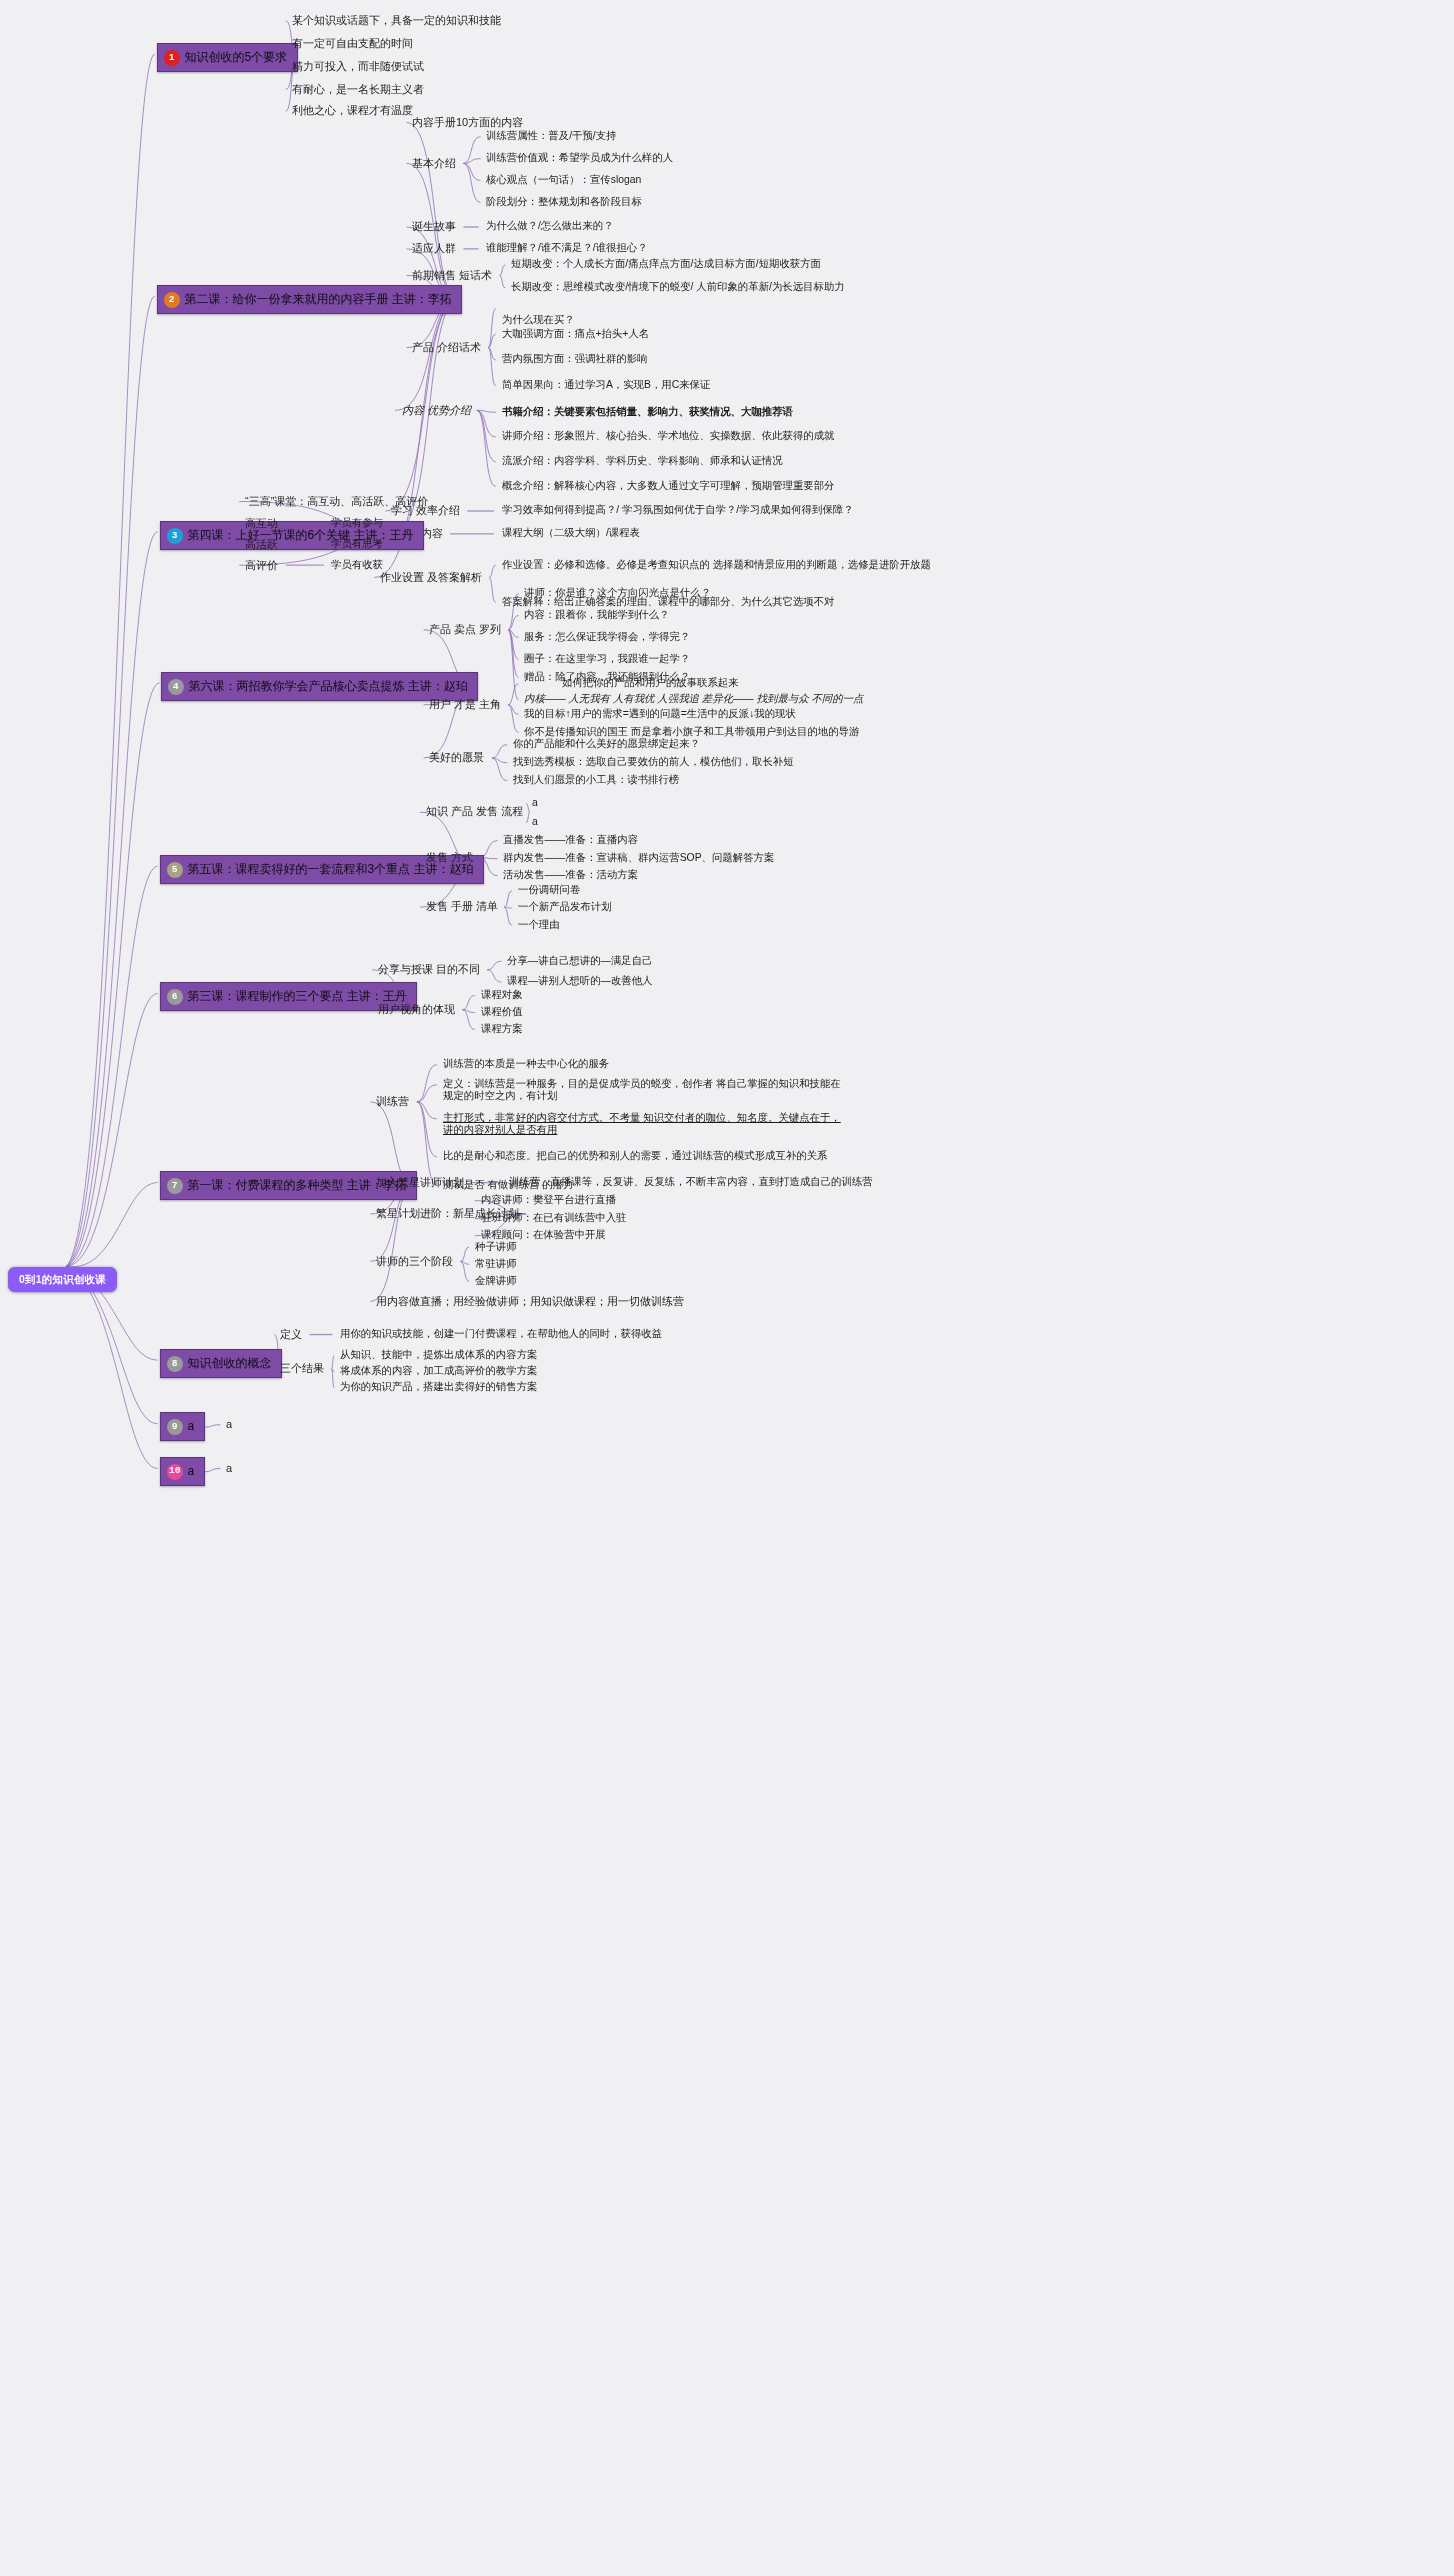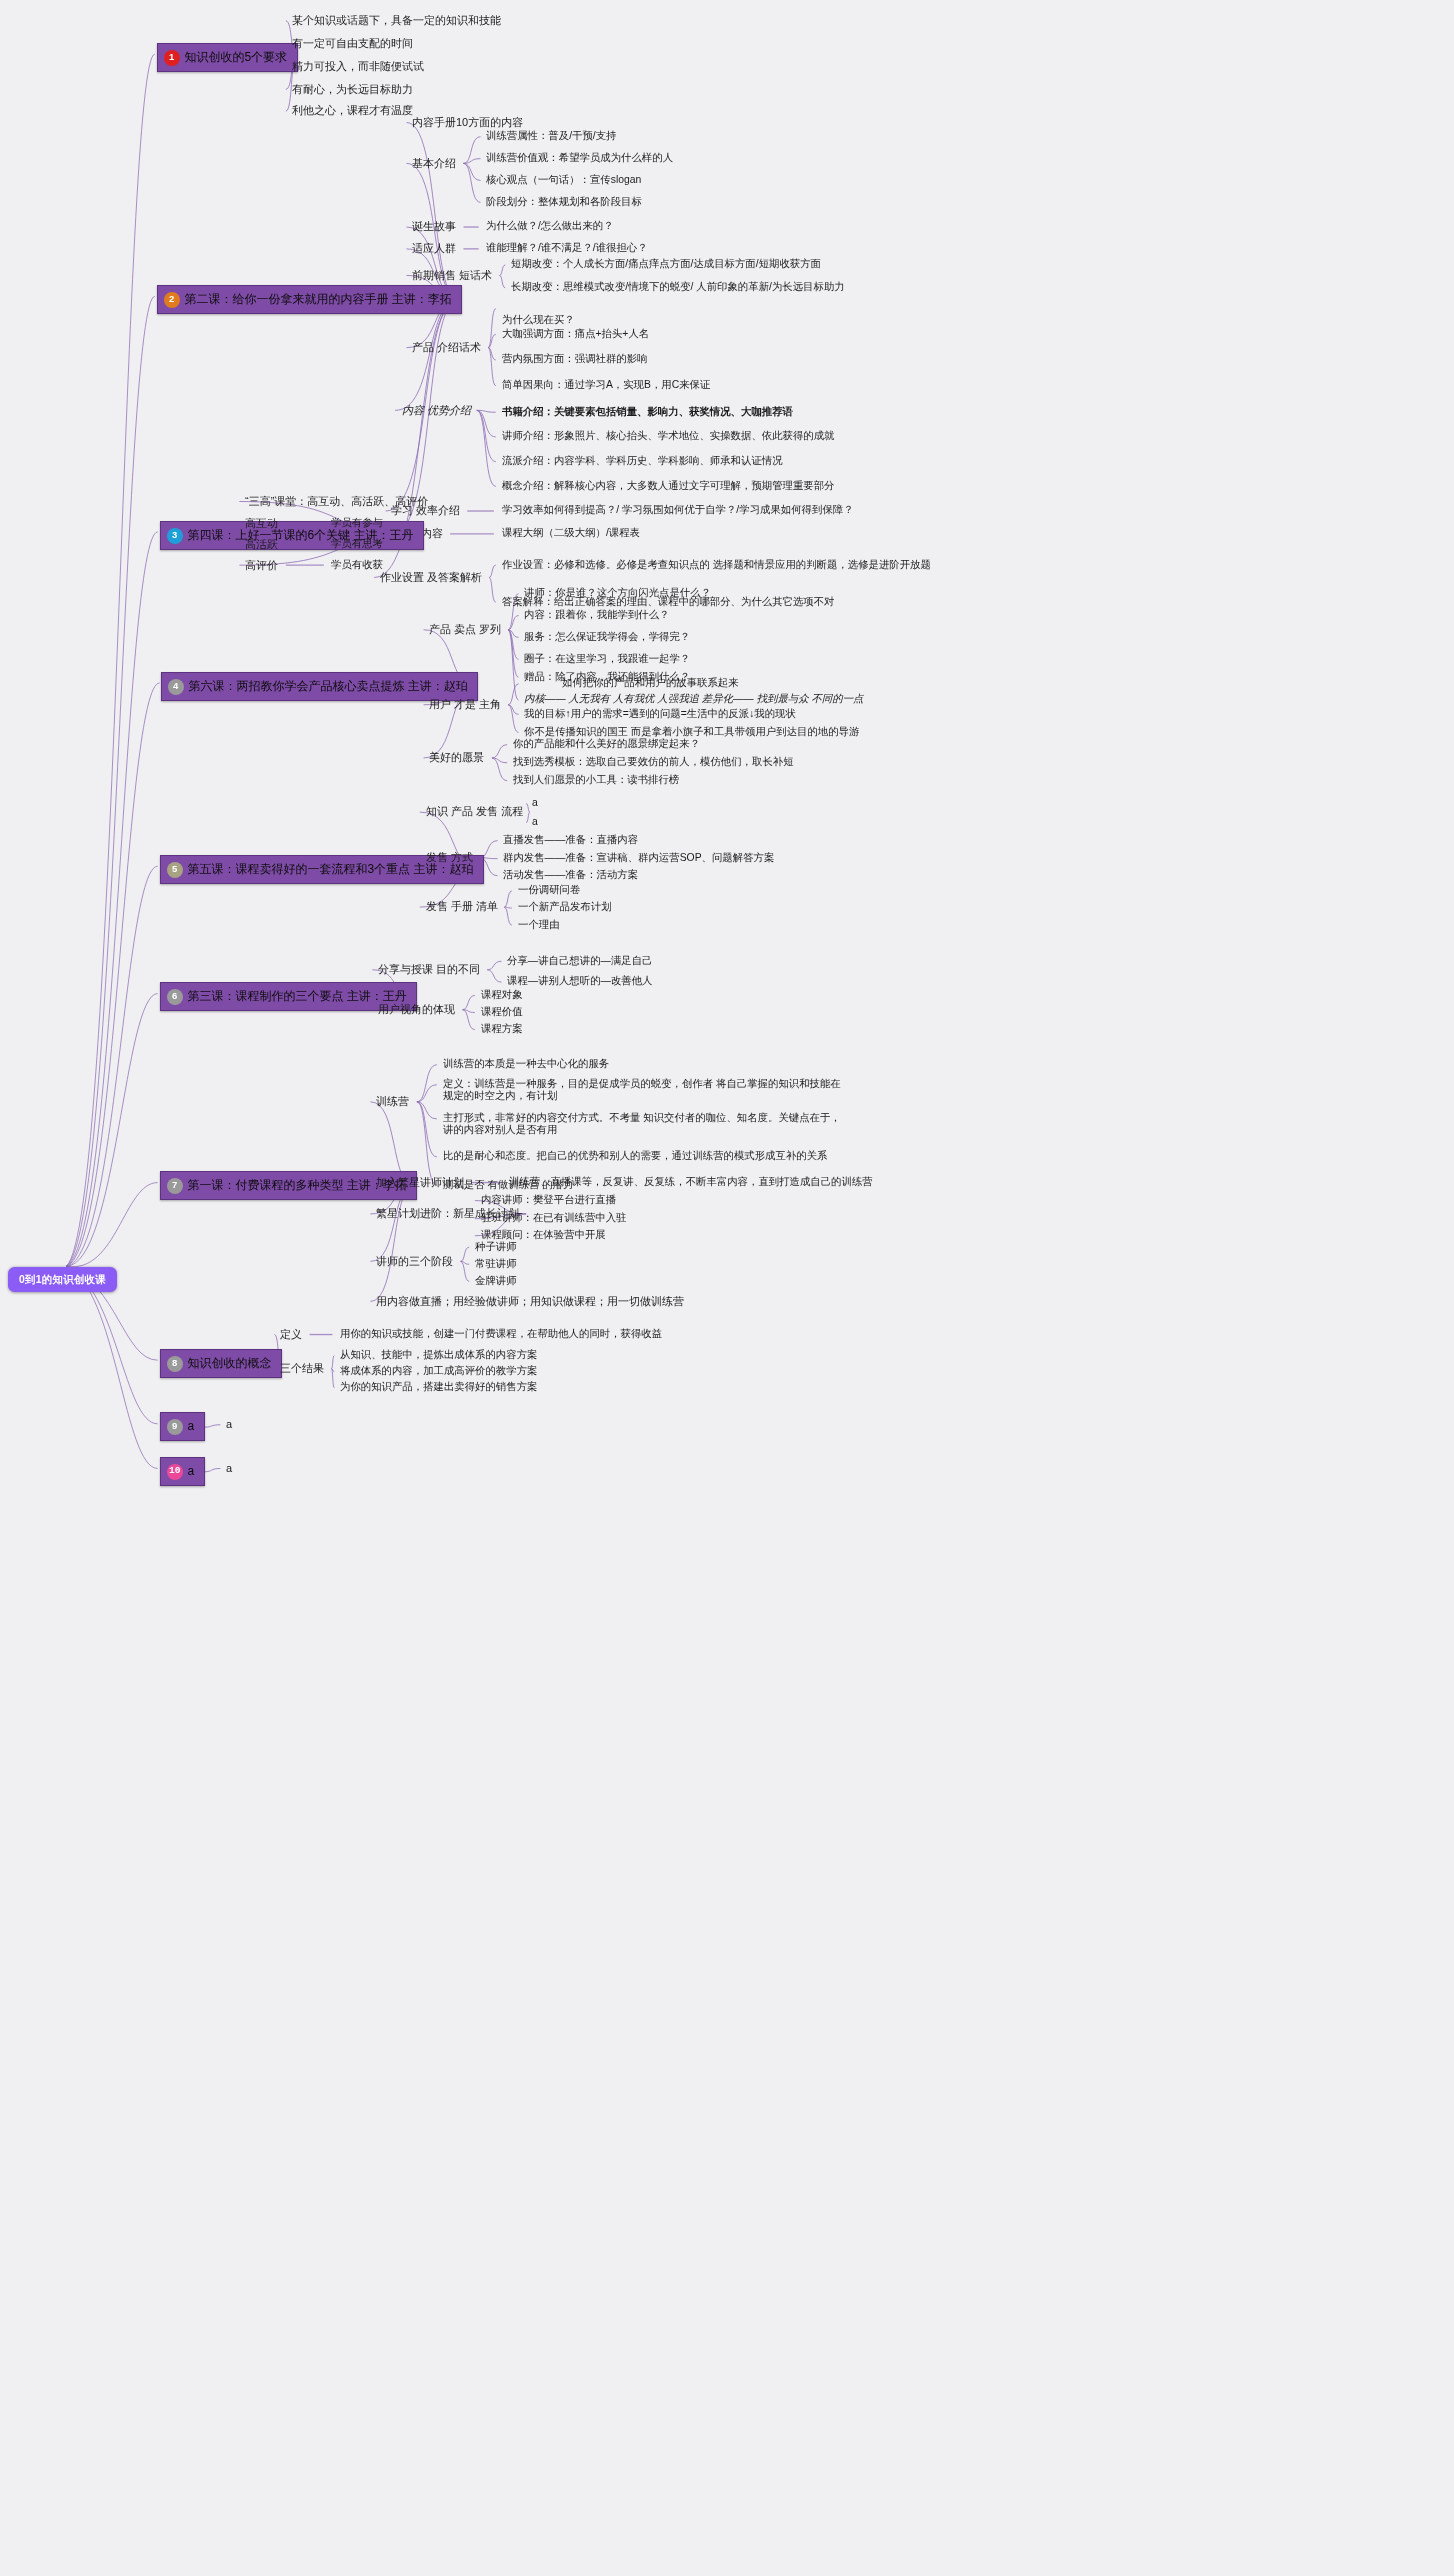--- a/index.html
+++ b/index.html
@@ -185,21 +185,21 @@
       <path d="M 215 1549.5 C 224.35 1549.5, 220.95 1546, 232 1546" fill="none" stroke="#8f6fb5" stroke-width="1" opacity="0.85"></path>
     </svg>
 <div class="node root" style="left: 7.6px; top: 1267px;"><span>0到1的知识创收课</span></div>
     <div class="node l1" style="left: 157px; top: 43px;">
       <span class="badge" style="background: rgb(224, 32, 32);">1</span>
       <span class="lbl">知识创收的5个要求</span>
     </div>
     <div class="node l2" style="left: 292px; top: 14.2px; width: 285px; white-space: normal;"><span>某个知识或话题下，具备一定的知识和技能</span></div>
     <div class="node l2" style="left: 292px; top: 37px;"><span>有一定可自由支配的时间</span></div>
     <div class="node l2" style="left: 292px; top: 60px;"><span>精力可投入，而非随便试试</span></div>
-    <div class="node l2" style="left: 292px; top: 83px;"><span>有耐心，为长远目标助力</span></div>
+    <div class="node l2" style="left: 292px; top: 83px;"><span>有耐心，是一名长期主义者</span></div>
     <div class="node l2" style="left: 292px; top: 104px;"><span>利他之心，课程才有温度</span></div>
     <div class="node l1" style="left: 157px; top: 285px;">
       <span class="badge" style="background: rgb(224, 123, 31);">2</span>
       <span class="lbl">第二课：给你一份拿来就用的内容手册 主讲：李拓</span>
     </div>
     <div class="node l2" style="left: 412px; top: 116px;"><span>内容手册10方面的内容</span></div>
     <div class="node l2" style="left: 412px; top: 157px;"><span>基本介绍</span></div>
     <div class="node l3" style="left: 486px; top: 130px;"><span>训练营属性：普及/干预/支持</span></div>
     <div class="node l3" style="left: 486px; top: 152px;"><span>训练营价值观：希望学员成为什么样的人</span></div>
     <div class="node l3" style="left: 486px; top: 174px;"><span>核心观点（一句话）：宣传slogan</span></div>
@@ -284,21 +284,21 @@
     <div class="node l3" style="left: 481px; top: 989px;"><span>课程对象</span></div>
     <div class="node l3" style="left: 481px; top: 1006px;"><span>课程价值</span></div>
     <div class="node l3" style="left: 481px; top: 1023px;"><span>课程方案</span></div>
     <div class="node l1" style="left: 160px; top: 1171px;">
       <span class="badge" style="background: rgb(154, 154, 154);">7</span>
       <span class="lbl">第一课：付费课程的多种类型 主讲：李拓</span>
     </div>
     <div class="node l2" style="left: 376px; top: 1095px;"><span>训练营</span></div>
     <div class="node l3" style="left: 443px; top: 1058px; width: 408px; white-space: normal;"><span>训练营的本质是一种去中心化的服务</span></div>
     <div class="node l3" style="left: 443px; top: 1078px; width: 408px; white-space: normal;"><span>定义：训练营是一种服务，目的是促成学员的蜕变，创作者 将自己掌握的知识和技能在规定的时空之内，有计划</span></div>
-    <div class="node l3" style="left: 443px; top: 1112px; width: 408px; white-space: normal;"><span>主打形式，非常好的内容交付方式。不考量 知识交付者的咖位、知名度。关键点在于，讲的内容对别人是否有用</span></div>
+    <div class="node l3" style="left: 443px; top: 1112px; width: 408px; white-space: normal; text-decoration: underline;"><span>主打形式，非常好的内容交付方式。不考量 知识交付者的咖位、知名度。关键点在于，讲的内容对别人是否有用</span></div>
     <div class="node l3" style="left: 443px; top: 1150px; width: 408px; white-space: normal;"><span>比的是耐心和态度。把自己的优势和别人的需要，通过训练营的模式形成互补的关系</span></div>
     <div class="node l3" style="left: 443px; top: 1179px; width: 285px; white-space: normal;"><span>测试是否 有做训练营 的潜力</span></div>
     <div class="node l2" style="left: 376px; top: 1176px;"><span>加入繁星讲师计划</span></div>
     <div class="node l3" style="left: 509px; top: 1176px; width: 494px; white-space: normal;"><span>训练营、直播课等，反复讲、反复练，不断丰富内容，直到打造成自己的训练营</span></div>
     <div class="node l2" style="left: 376px; top: 1207px;"><span>繁星计划进阶：新星成长计划</span></div>
     <div class="node l3" style="left: 481px; top: 1194px;"><span>内容讲师：樊登平台进行直播</span></div>
     <div class="node l3" style="left: 481px; top: 1212px;"><span>驻班讲师：在已有训练营中入驻</span></div>
     <div class="node l3" style="left: 481px; top: 1229px;"><span>课程顾问：在体验营中开展</span></div>
     <div class="node l2" style="left: 376px; top: 1255px;"><span>讲师的三个阶段</span></div>
     <div class="node l3" style="left: 475px; top: 1241px;"><span>种子讲师</span></div>

